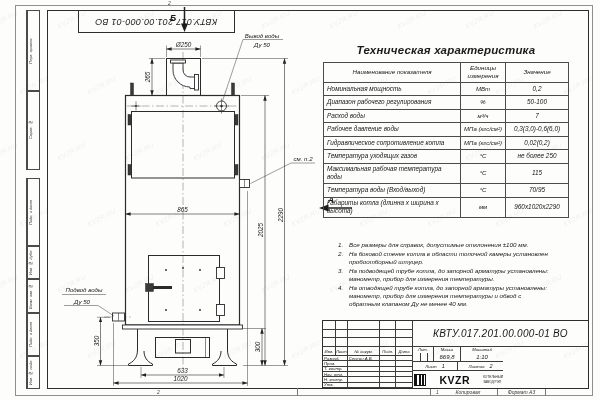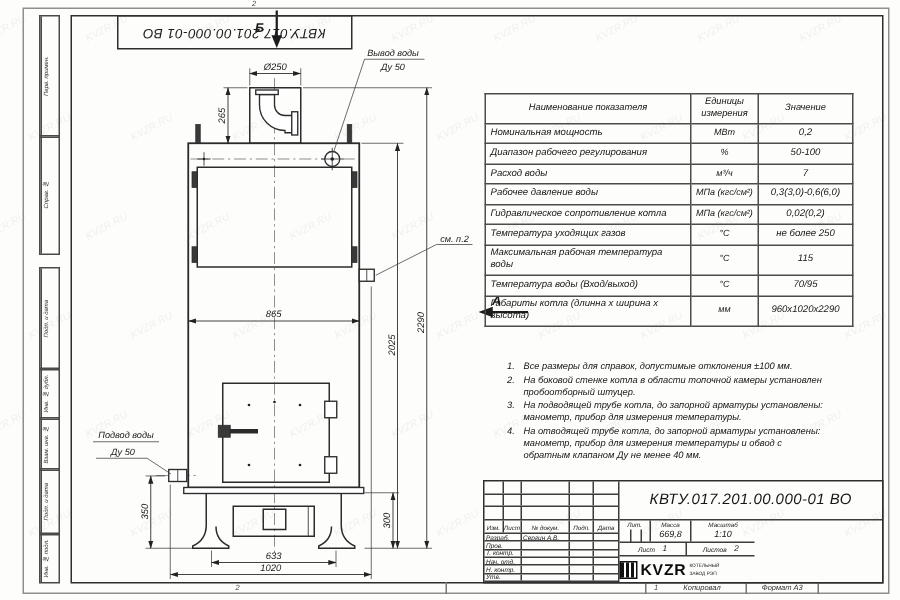--- a/index.html
+++ b/index.html
@@ -85,21 +85,21 @@
   .st-r1>div{border-right:1px solid #3c3c3c;display:flex;flex-direction:column;align-items:center;}
   .st-lit{width:21px;position:relative;}
   .st-lit .ld{position:absolute;top:6px;height:9px;width:0;border-left:0.8px solid #3c3c3c;}
   .st-mass{width:27px;} .st-scale{width:42px;border-right:none!important;}
   .st-r1 .slab{font-size:4.2px;line-height:6px;}
   .st-r1 .sval{font-size:6px;margin-top:1px;}
   .st-r2{display:flex;height:8px;}
   .st-r2>div{width:45px;display:flex;align-items:center;justify-content:center;gap:5px;border-right:1px solid #3c3c3c;}
   .st-r2>div:last-child{border-right:none;}
   .st-r2 .slab{font-size:4.4px;} .st-r2 .sval{font-size:5.5px;}
-  .st-r3{flex:1;border-top:1px solid #3c3c3c;display:flex;align-items:center;justify-content:flex-start;gap:2px;}
+  .st-r3{flex:1;border-top:1px solid #3c3c3c;display:flex;align-items:center;justify-content:flex-end;gap:13px;}
   .logo-ico{width:12px;height:12px;background:repeating-linear-gradient(90deg,#111 0 2px,#fff 2px 3.5px);
     border:1px solid #111;}
   .logo-txt{font-style:normal;font-weight:bold;font-size:10.5px;letter-spacing:.5px;color:#0c0c0c;}
   .logo-sub{display:flex;flex-direction:column;font-style:normal;font-size:3.2px;line-height:1.3;color:#222;}
 </style>
 </head>
 <body>
 
 <div class="sheet">
 
@@ -349,20 +349,21 @@
       <line class="varrow" x1="184.5" y1="7" x2="184.5" y2="25"></line>
       <polygon points="181,23.5 188,23.5 184.5,32" fill="#1d1d1d"></polygon>
     </g>
     <g>
       <text class="view" x="331" y="203">А</text>
       <line class="varrow" x1="352" y1="208" x2="327" y2="208"></line>
       <polygon points="328.5,204.5 328.5,211.5 319,208" fill="#1d1d1d"></polygon>
     </g>
   </svg>
 
+  <div class="spec-title">Техническая характеристика</div>
   <table class="spec">
     <thead>
       <tr>
         <th>Наименование показателя</th>
         <th>Единицы измерения</th>
         <th>Значение</th>
       </tr>
     </thead>
     <tbody>
 

